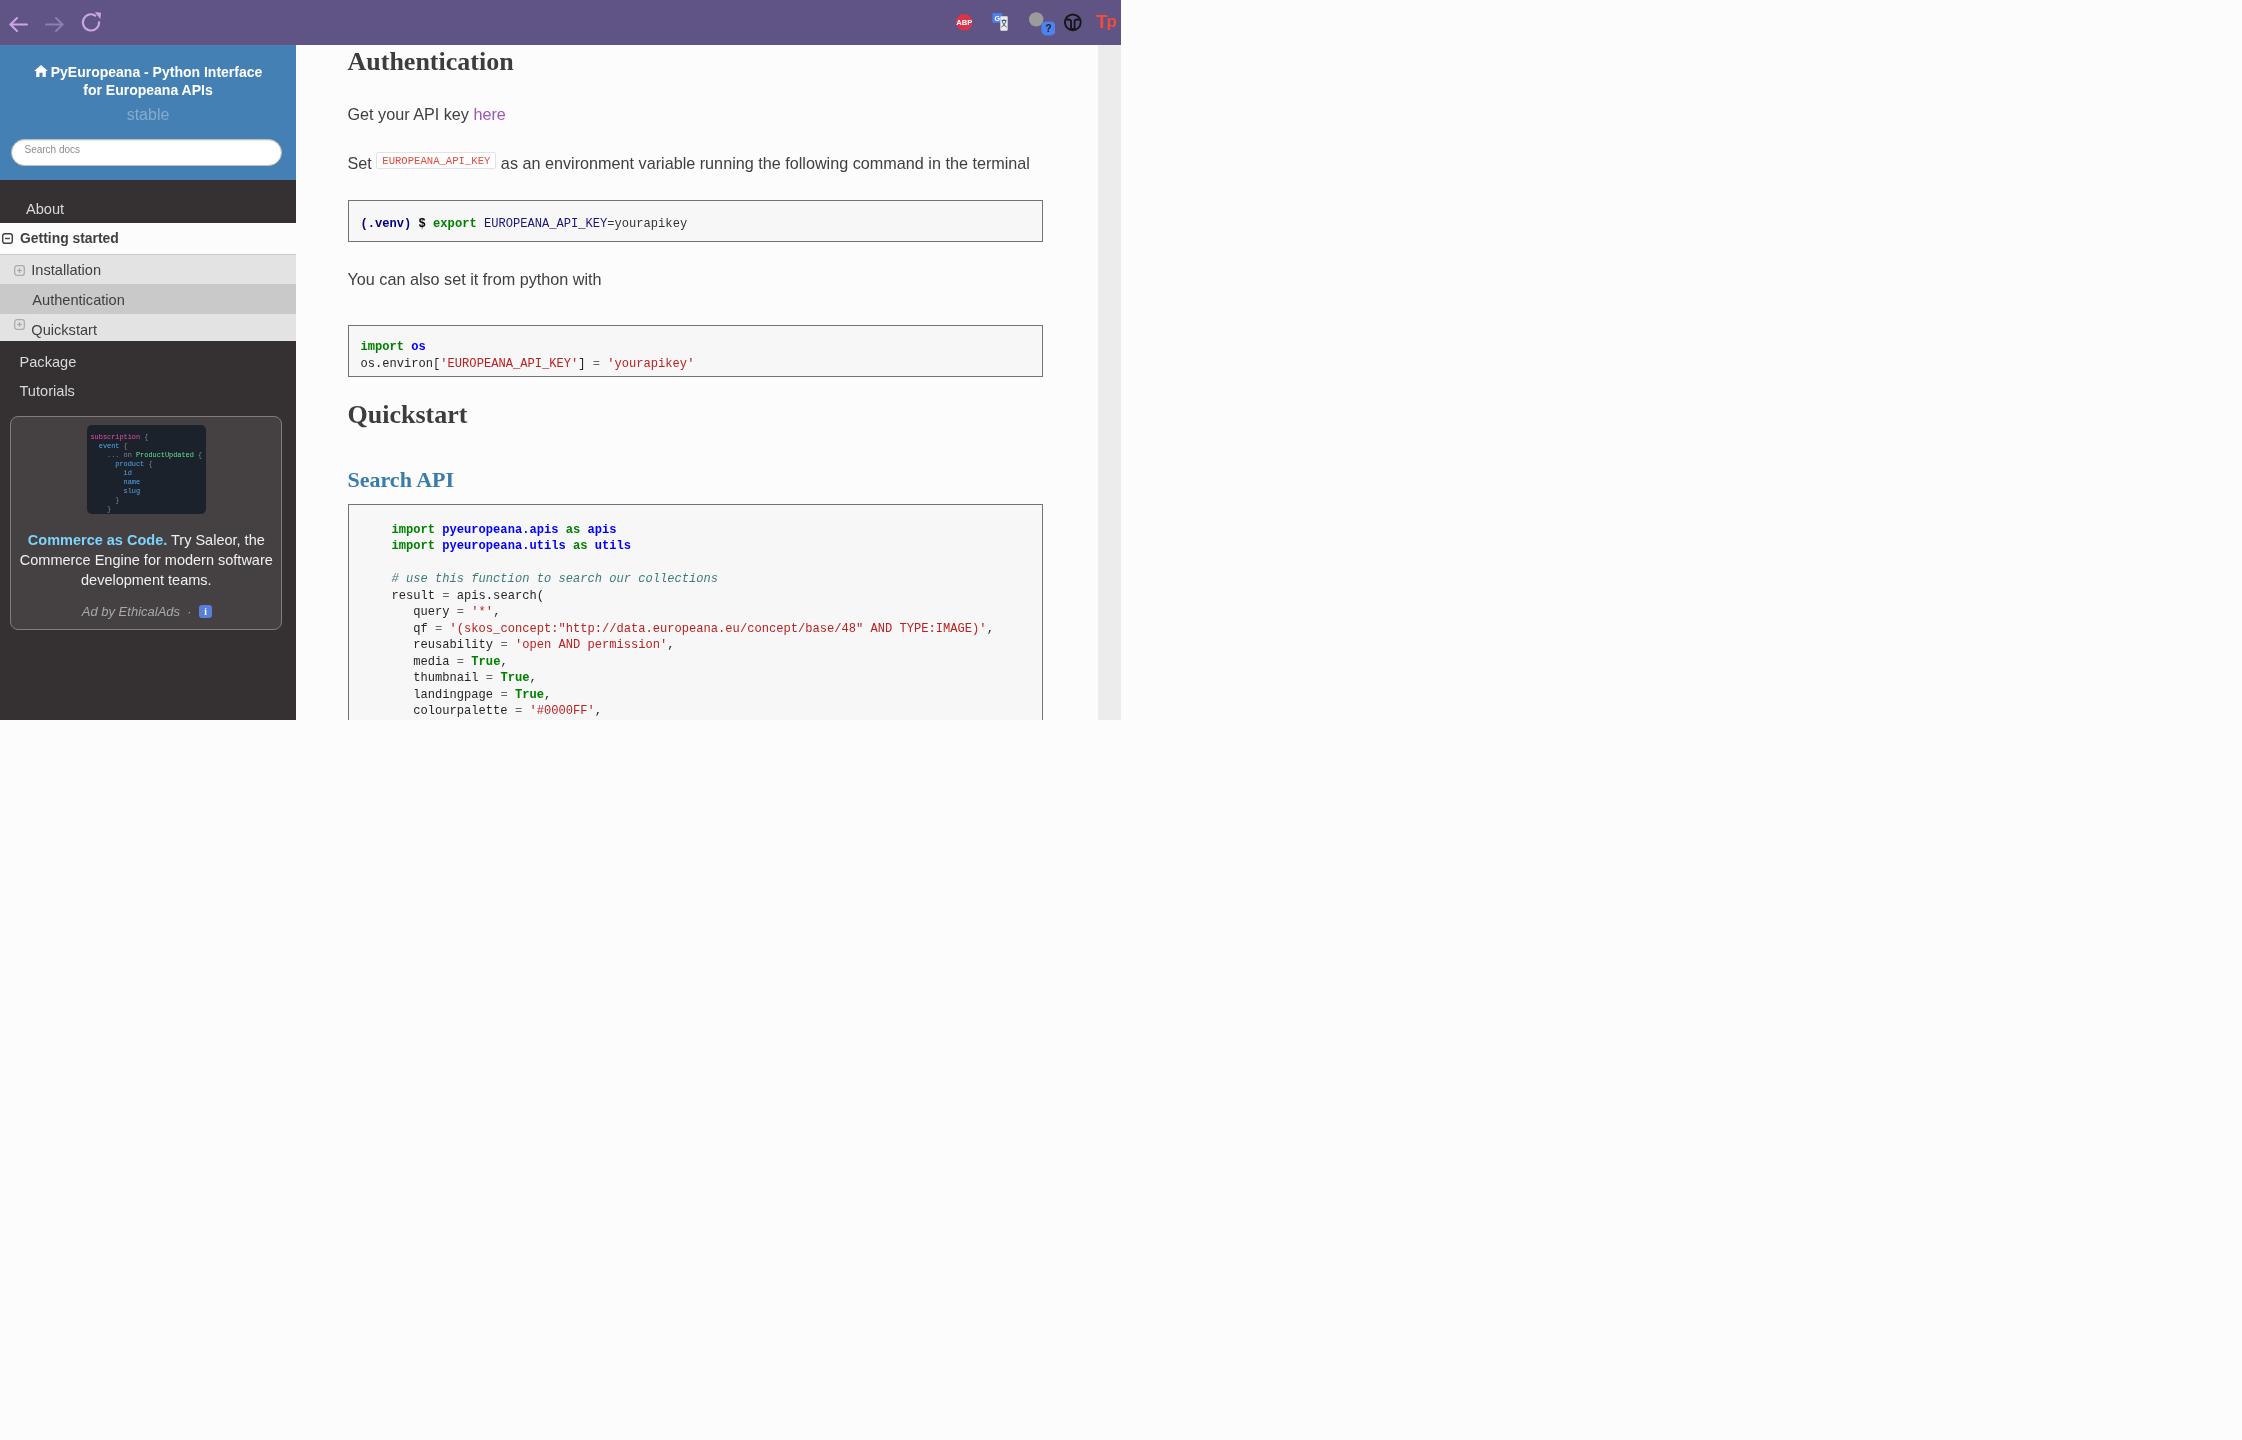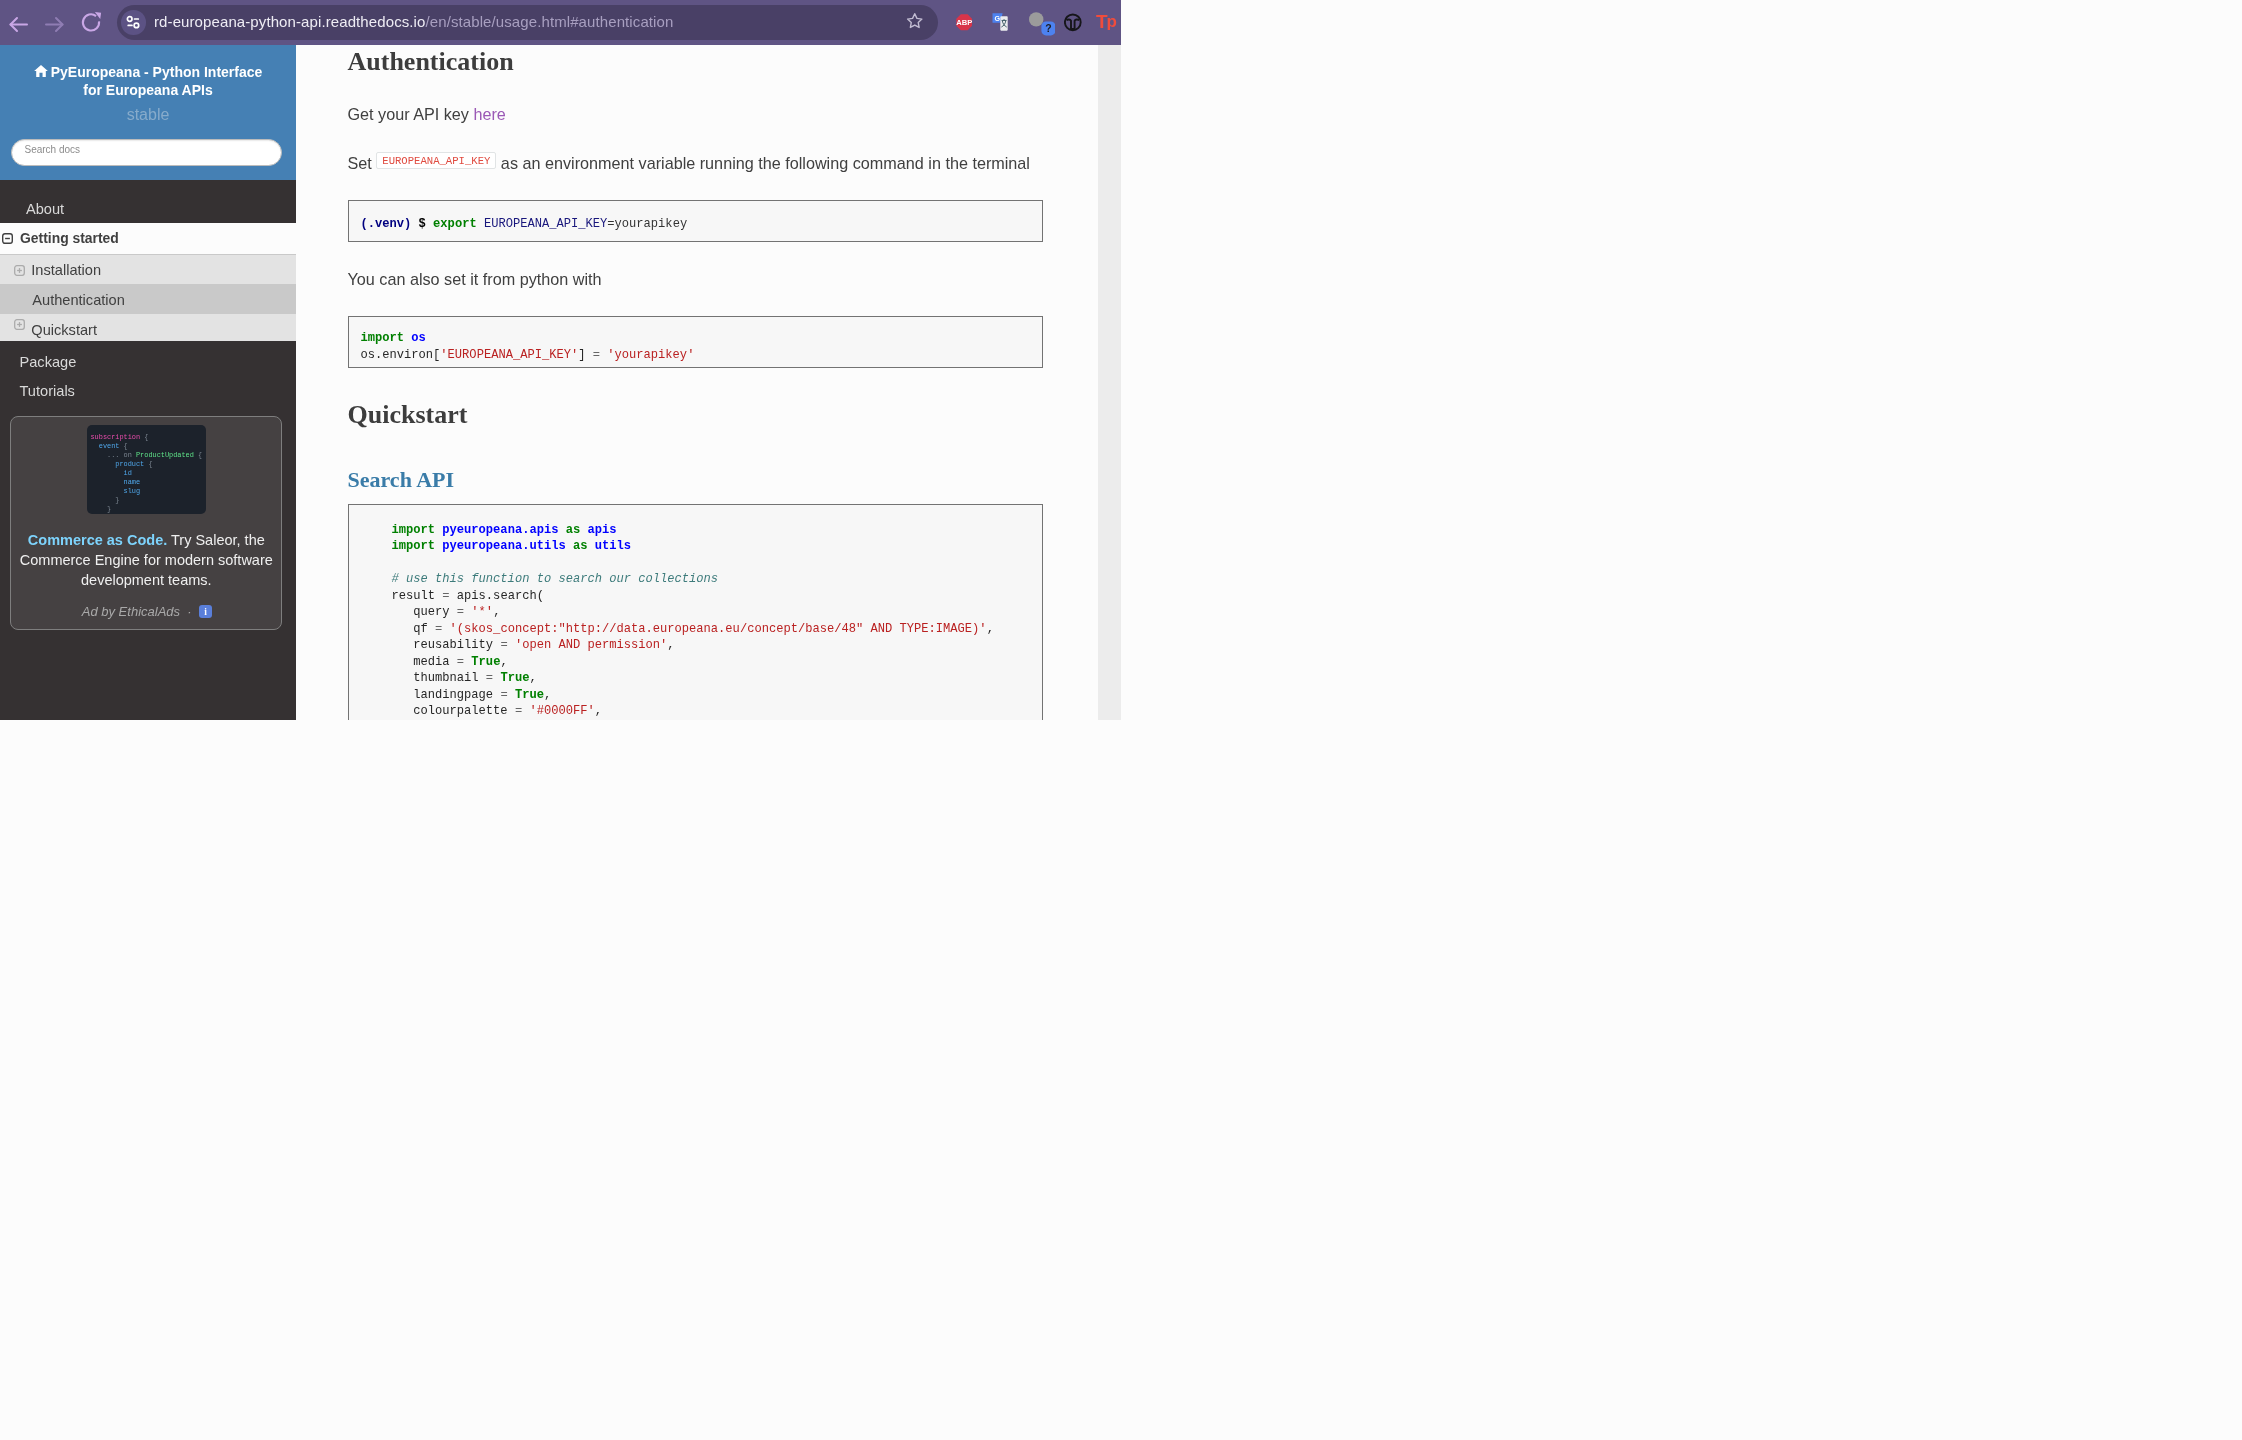--- a/index.html
+++ b/index.html
@@ -83,36 +83,20 @@
     </g>
   </svg>
 
   <svg class="navbtn" style="left:80px" width="22" height="44.5" viewBox="0 0 22 22">
     <g transform="translate(11,11.2)">
       <path d="M 5.0 -6.4 A 8.1 8.1 0 1 0 8.05 -1.0" stroke="#c9a7e6" stroke-width="2.1" fill="none" stroke-linecap="butt"></path>
       <path d="M 3.4 -10.1 L 9.7 -10.1 L 9.7 -3.8 Z" fill="#c9a7e6" transform="rotate(8 6.5 -7)"></path>
     </g>
   </svg>
 
-  <div id="pill">
-    <div id="siteinfo">
-      <svg width="24.5" height="24.5" viewBox="0 0 24.5 24.5" style="position:absolute;left:0;top:0">
-        <g stroke="#ffffff" stroke-width="1.7" fill="none">
-          <circle cx="8.7" cy="9.0" r="2.3"></circle>
-          <line x1="13.5" y1="9.0" x2="17.3" y2="9.0" stroke-linecap="round"></line>
-          <line x1="7.2" y1="15.4" x2="11.0" y2="15.4" stroke-linecap="round"></line>
-          <circle cx="15.4" cy="15.4" r="2.3"></circle>
-        </g>
-      </svg>
-    </div>
-    <div id="urltext">rd-europeana-python-api.readthedocs.io<span class="path">/en/stable/usage.html#authentication</span></div>
-    <svg id="star" width="17.5" height="17.5" viewBox="0 0 24 24">
-      <path d="M12 2.4 L15 8.8 L21.8 9.7 L16.8 14.5 L18 21.2 L12 17.9 L6 21.2 L7.2 14.5 L2.2 9.7 L9 8.8 Z" fill="none" stroke="#c3bdd3" stroke-width="1.9" stroke-linejoin="round"></path>
-    </svg>
-  </div>
 
   <svg class="navbtn" style="left:955.9px" width="16.5" height="44.5" viewBox="0 0 16.5 16.5">
     <g transform="translate(0,0)">
       <path d="M4.85 0.3 L11.65 0.3 L16.2 4.85 L16.2 11.65 L11.65 16.2 L4.85 16.2 L0.3 11.65 L0.3 4.85 Z" fill="#d8344a"></path>
       <text x="8.25" y="11.3" font-family="Liberation Sans" font-size="7.6" font-weight="bold" fill="#fff" text-anchor="middle">ABP</text>
     </g>
   </svg>
 
   <svg class="navbtn" style="left:991.9px" width="16" height="44.5" viewBox="0 0 16 18">
     <path d="M0.5 0 H10.6 L8.2 9.6 H0.5 Z" fill="#4d82ef"></path>
@@ -207,21 +191,21 @@
   </div>
 
   <div id="content">
     <div class="h1" style="top:2px;">Authentication</div>
     <div class="para" style="top:59.2px;">Get your API key <span class="lnk">here</span></div>
     <div class="para" style="top:108px;">Set <span class="ilit">EUROPEANA_API_KEY</span> as an environment variable running the following command in the terminal</div>
     <div class="codebox" id="cb1" style="top:155.5px; height:41.6px;">
         <pre><span class="pr">(.venv)</span> <span class="pd">$</span> <span class="kw">export</span> <span class="nv">EUROPEANA_API_KEY</span><span style="color:#333">=yourapikey</span></pre>
       </div>
     <div class="para" style="top:224.6px;">You can also set it from python with</div>
-    <div class="codebox" id="cb2" style="top:271px; height:52px;">
+    <div class="codebox" id="cb2" style="top:280px; height:52px;">
         <pre><span class="kw">import</span> <span class="nn">os</span>
 os.environ[<span class="st">'EUROPEANA_API_KEY'</span>] <span class="op">=</span> <span class="st">'yourapikey'</span></pre>
       </div>
     <div class="h1" style="top:355px;">Quickstart</div>
     <div class="h2" style="top:410.5px;margin-top:12px;">Search API</div>
     <div class="codebox" id="cb3" style="top:459.2px; height:230px;">
         <pre><span class="kw">import</span> <span class="nn">pyeuropeana.apis</span> <span class="kw">as</span> <span class="nn">apis</span>
 <span class="kw">import</span> <span class="nn">pyeuropeana.utils</span> <span class="kw">as</span> <span class="nn">utils</span>
 
 <span class="cm"># use this function to search our collections</span>

